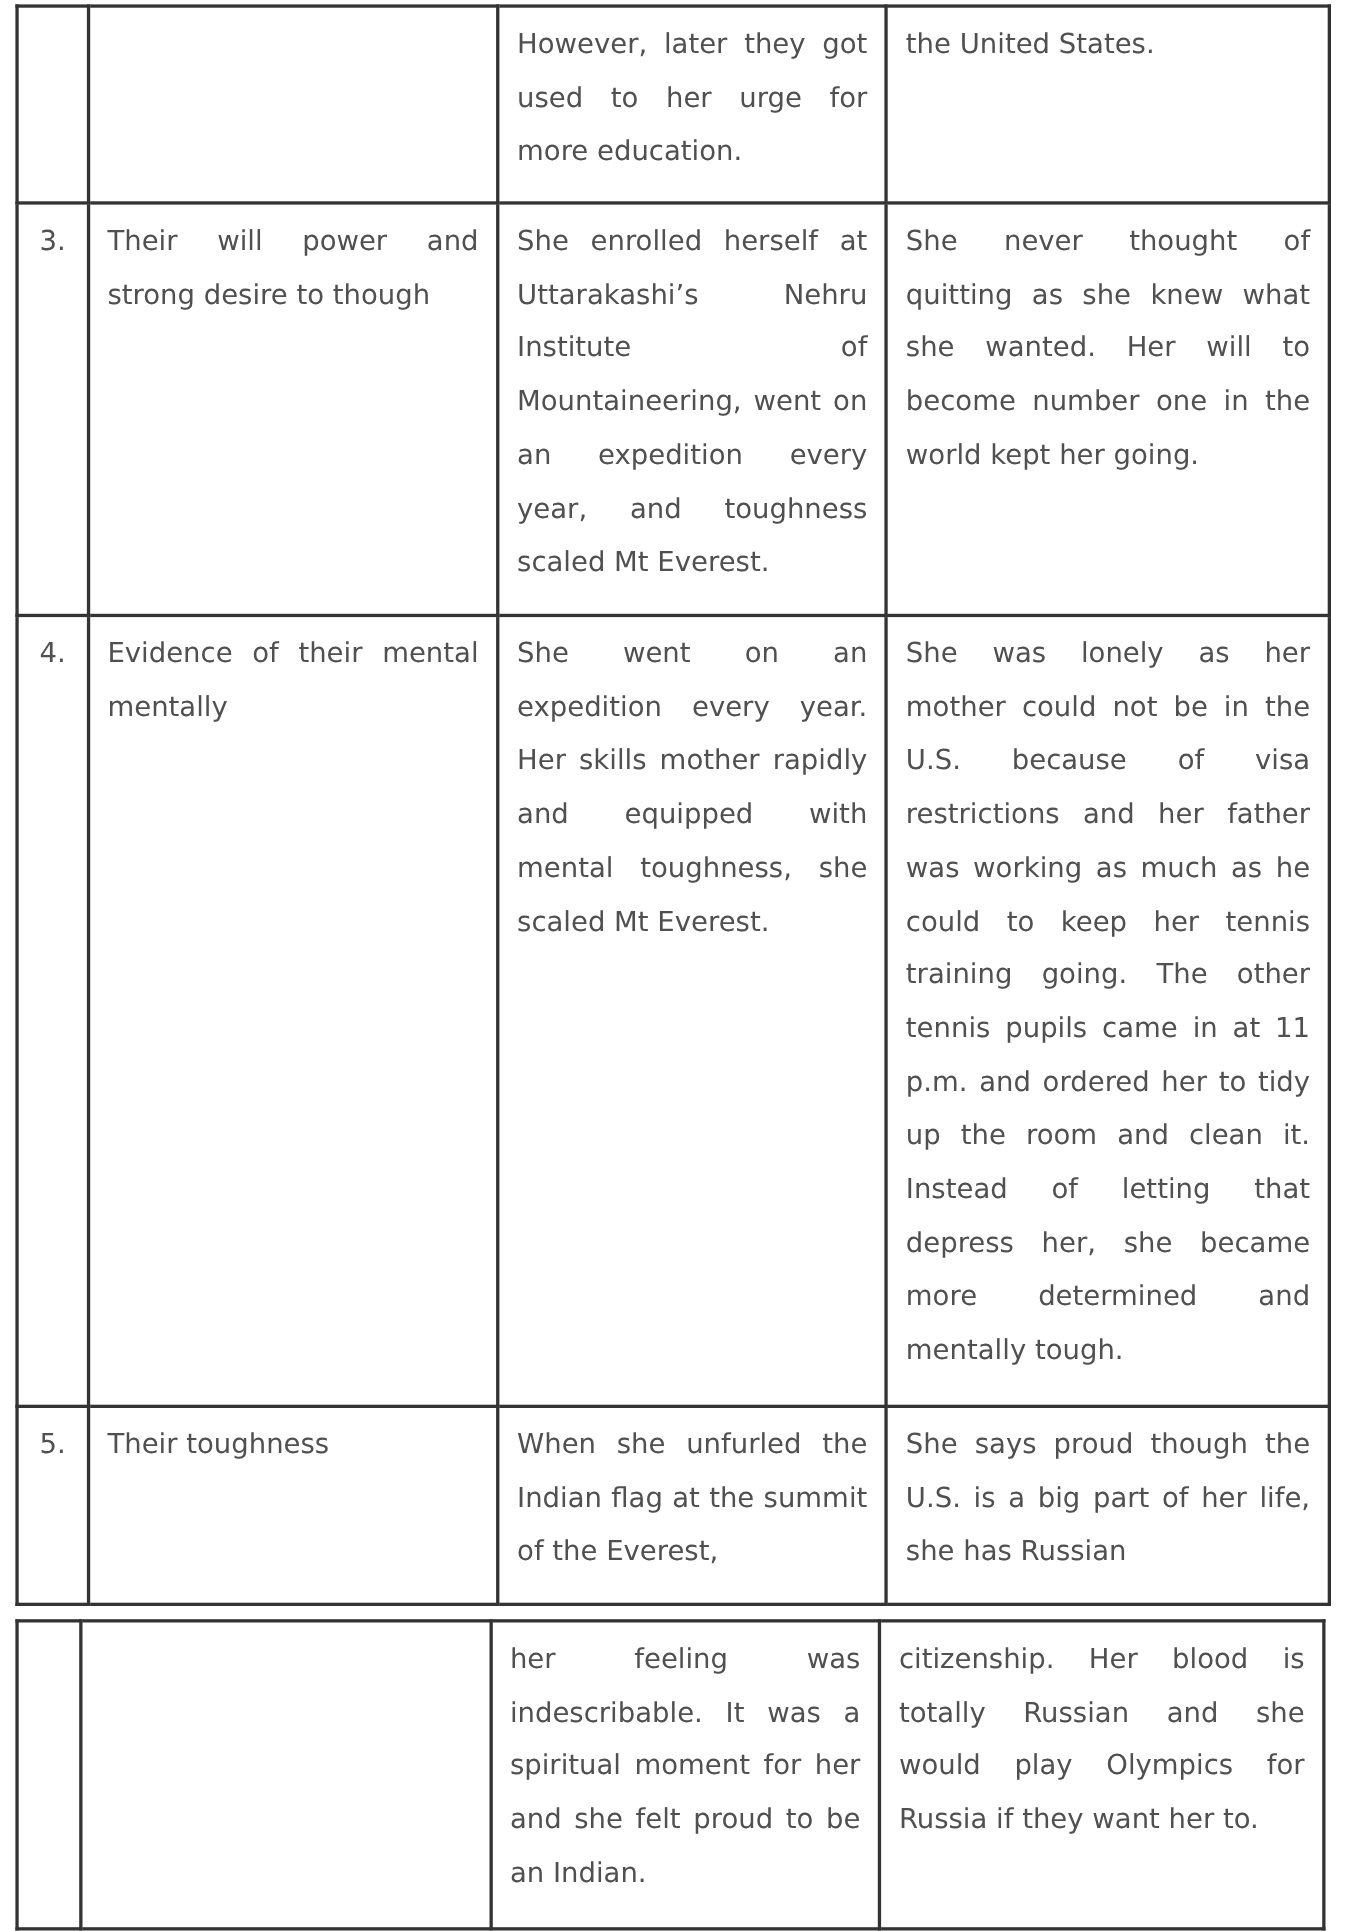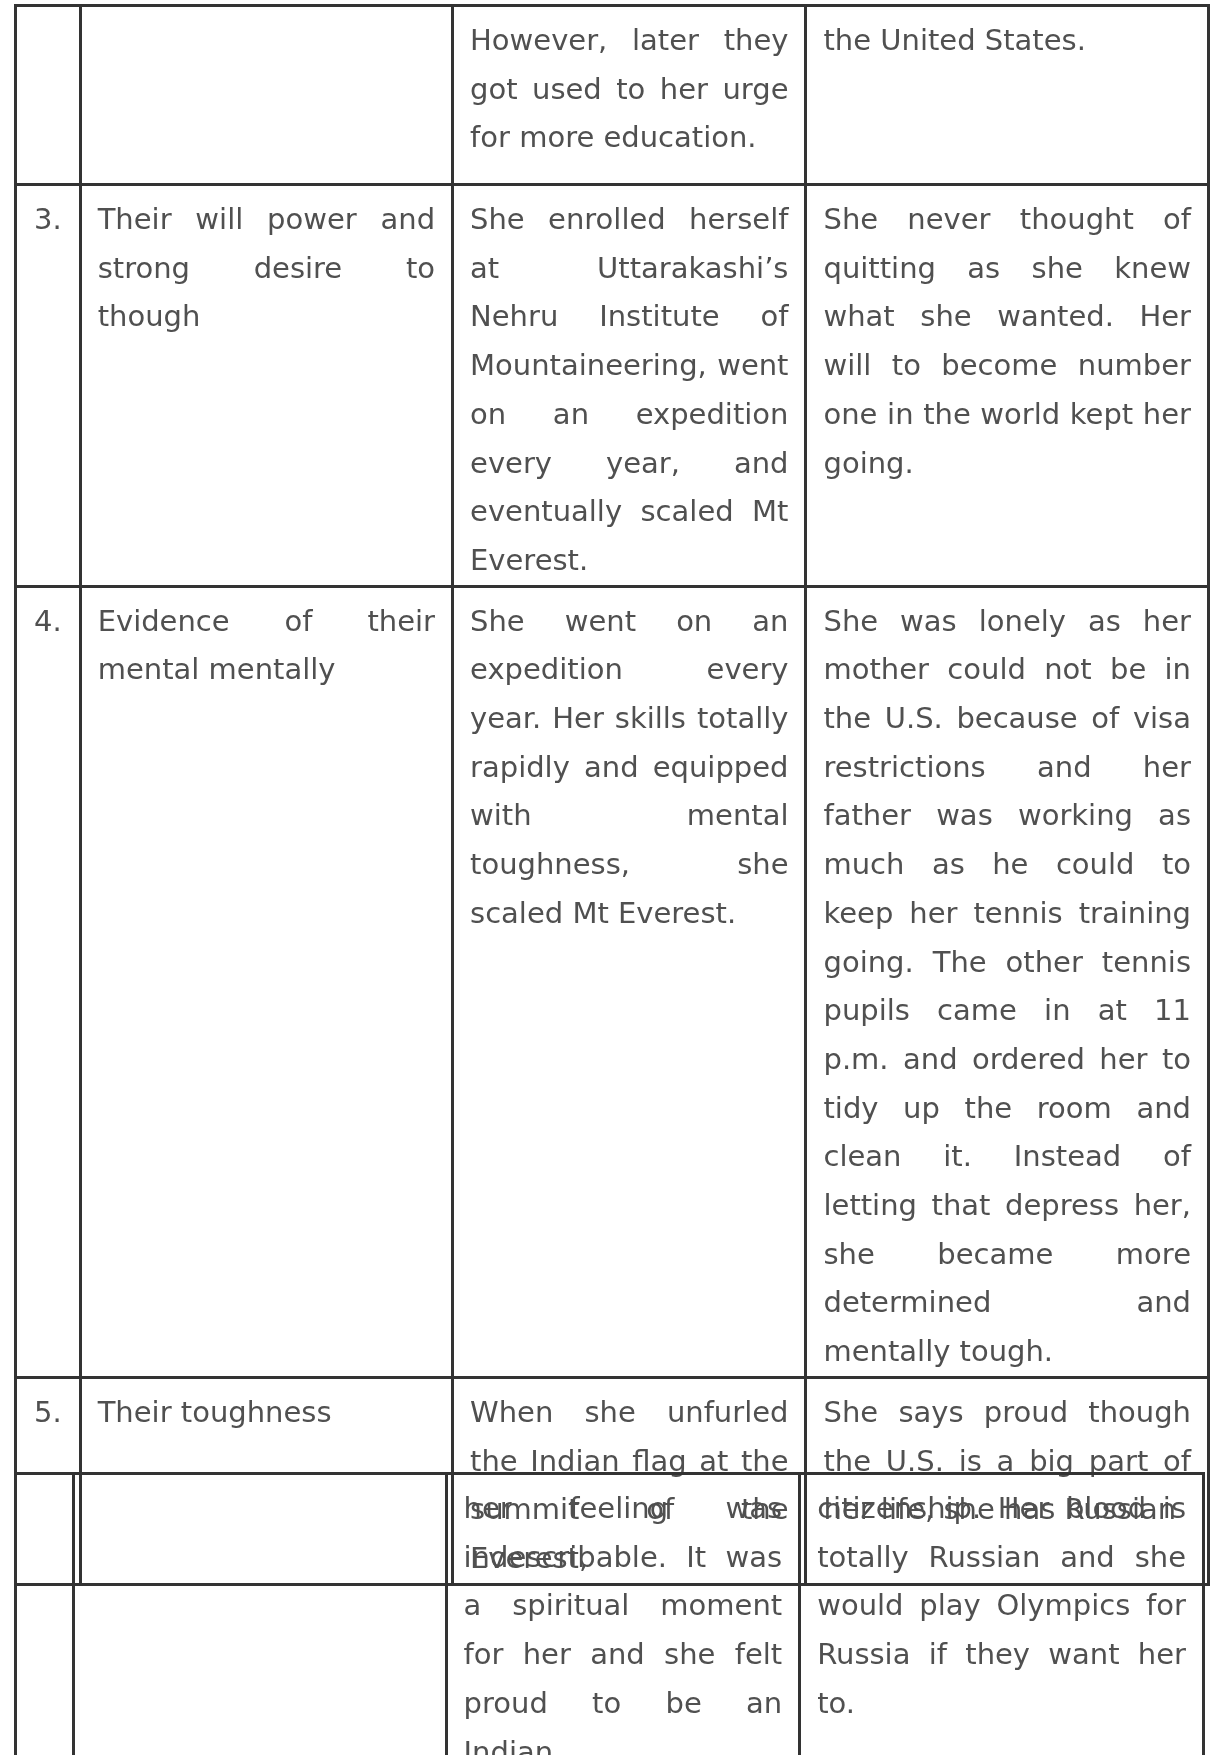--- a/index.html
+++ b/index.html
@@ -1,20 +1,20 @@
 <!DOCTYPE html>
 <html><head>
 <meta charset="utf-8">
 <style>
   html, body { margin: 0; padding: 0; background: #ffffff; }
   body { width: 1224px; height: 1755px; position: relative; overflow: hidden;
          font-family: "DejaVu Sans", sans-serif; color: #505050; }
   table { position: absolute; border-collapse: collapse; table-layout: fixed; }
   td { border: 3px solid #333333; vertical-align: top; padding: 0;
-       font-size: 29px; line-height: 48.7px; }
+       font-size: 25px; line-height: 48.7px; }
   td .cell { padding: 9px 16px 0 16px; text-align: justify; }
   td.num .cell { padding: 9px 0 0 0; text-align: center; }
   #t1 { left: 14px; top: 4px; width: 1196px; }
   #t2 { left: 14px; top: 1472px; width: 1191px; }
   #t2 td { border-bottom-width: 3px; }
 </style>
 </head>
 <body>
 
 <table id="t1">
@@ -40,35 +40,35 @@
         </td>
   </tr>
   <tr style="height:375px">
     <td class="num">
           <div class="cell">3.</div>
         </td>
     <td>
           <div class="cell">Their will power and strong desire to though</div>
         </td>
     <td>
-          <div class="cell">She enrolled herself at Uttarakashi’s Nehru Institute of Mountaineering, went on an expedition every year, and eventually scaled Mt Everest.</div>
+          <div class="cell">She enrolled herself at Uttarakashi’s Nehru Institute of Mountaineering, went on an expedition every year, and toughness scaled Mt Everest.</div>
         </td>
     <td>
           <div class="cell">She never thought of quitting as she knew what she wanted. Her will to become number one in the world kept her going.</div>
         </td>
   </tr>
   <tr style="height:719px">
     <td class="num">
           <div class="cell">4.</div>
         </td>
     <td>
           <div class="cell">Evidence of their mental mentally</div>
         </td>
     <td>
-          <div class="cell">She went on an expedition every year. Her skills totally rapidly and equipped with mental toughness, she scaled Mt Everest.</div>
+          <div class="cell">She went on an expedition every year. Her skills mother rapidly and equipped with mental toughness, she scaled Mt Everest.</div>
         </td>
     <td>
           <div class="cell">She was lonely as her mother could not be in the U.S. because of visa restrictions and her father was working as much as he could to keep her tennis training going. The other tennis pupils came in at 11 p.m. and ordered her to tidy up the room and clean it. Instead of letting that depress her, she became more determined and mentally tough.</div>
         </td>
   </tr>
   <tr style="height:180px">
     <td class="num">
           <div class="cell">5.</div>
         </td>
     <td>

